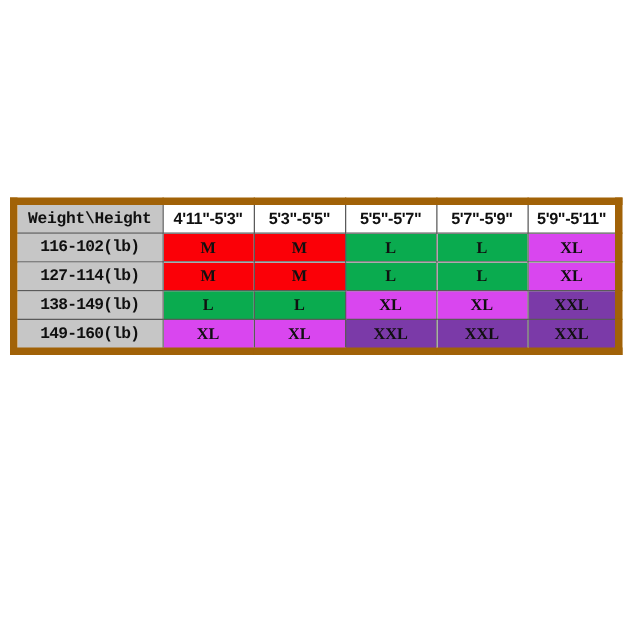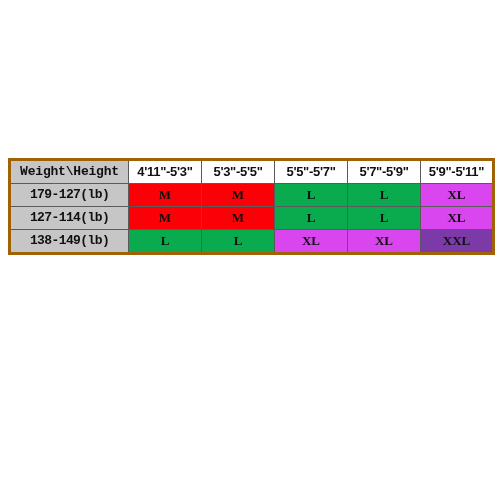--- a/index.html
+++ b/index.html
@@ -23,21 +23,21 @@
   #chart-wrap {
     position: absolute;
     left: 8px;
     top: 158px;
     width: 484px;
   }
   table.size-chart {
     border-collapse: collapse;
     table-layout: fixed;
     width: 484px;
-    border: 3px solid #a16207;
+    border: 6px solid #a16207;
   }
   table.size-chart col.c-weight { width: 119px; }
   table.size-chart col.c-h { width: 73px; }
 
   table.size-chart th,
   table.size-chart td {
     border: 1px solid #5a5a5a;
     height: 22px;
     line-height: 20px;
     padding: 0 2px;
@@ -106,21 +106,21 @@
           <th class="head-corner">Weight\Height</th>
           <th class="head-h">4'11"-5'3"</th>
           <th class="head-h">5'3"-5'5"</th>
           <th class="head-h">5'5"-5'7"</th>
           <th class="head-h">5'7"-5'9"</th>
           <th class="head-h">5'9"-5'11"</th>
         </tr>
       </thead>
       <tbody>
         <tr>
-          <td class="weight-cell">179-127(lb)</td>
+          <td class="weight-cell">116-102(lb)</td>
           <td class="size-cell size-M">M</td>
           <td class="size-cell size-M">M</td>
           <td class="size-cell size-L">L</td>
           <td class="size-cell size-L">L</td>
           <td class="size-cell size-XL">XL</td>
         </tr>
         <tr>
           <td class="weight-cell">127-114(lb)</td>
           <td class="size-cell size-M">M</td>
           <td class="size-cell size-M">M</td>
@@ -129,16 +129,24 @@
           <td class="size-cell size-XL">XL</td>
         </tr>
         <tr>
           <td class="weight-cell">138-149(lb)</td>
           <td class="size-cell size-L">L</td>
           <td class="size-cell size-L">L</td>
           <td class="size-cell size-XL">XL</td>
           <td class="size-cell size-XL">XL</td>
           <td class="size-cell size-XXL">XXL</td>
         </tr>
+        <tr>
+          <td class="weight-cell">149-160(lb)</td>
+          <td class="size-cell size-XL">XL</td>
+          <td class="size-cell size-XL">XL</td>
+          <td class="size-cell size-XXL">XXL</td>
+          <td class="size-cell size-XXL">XXL</td>
+          <td class="size-cell size-XXL">XXL</td>
+        </tr>
       </tbody>
     </table>
   </div>
 </div>
 
 </body></html>

